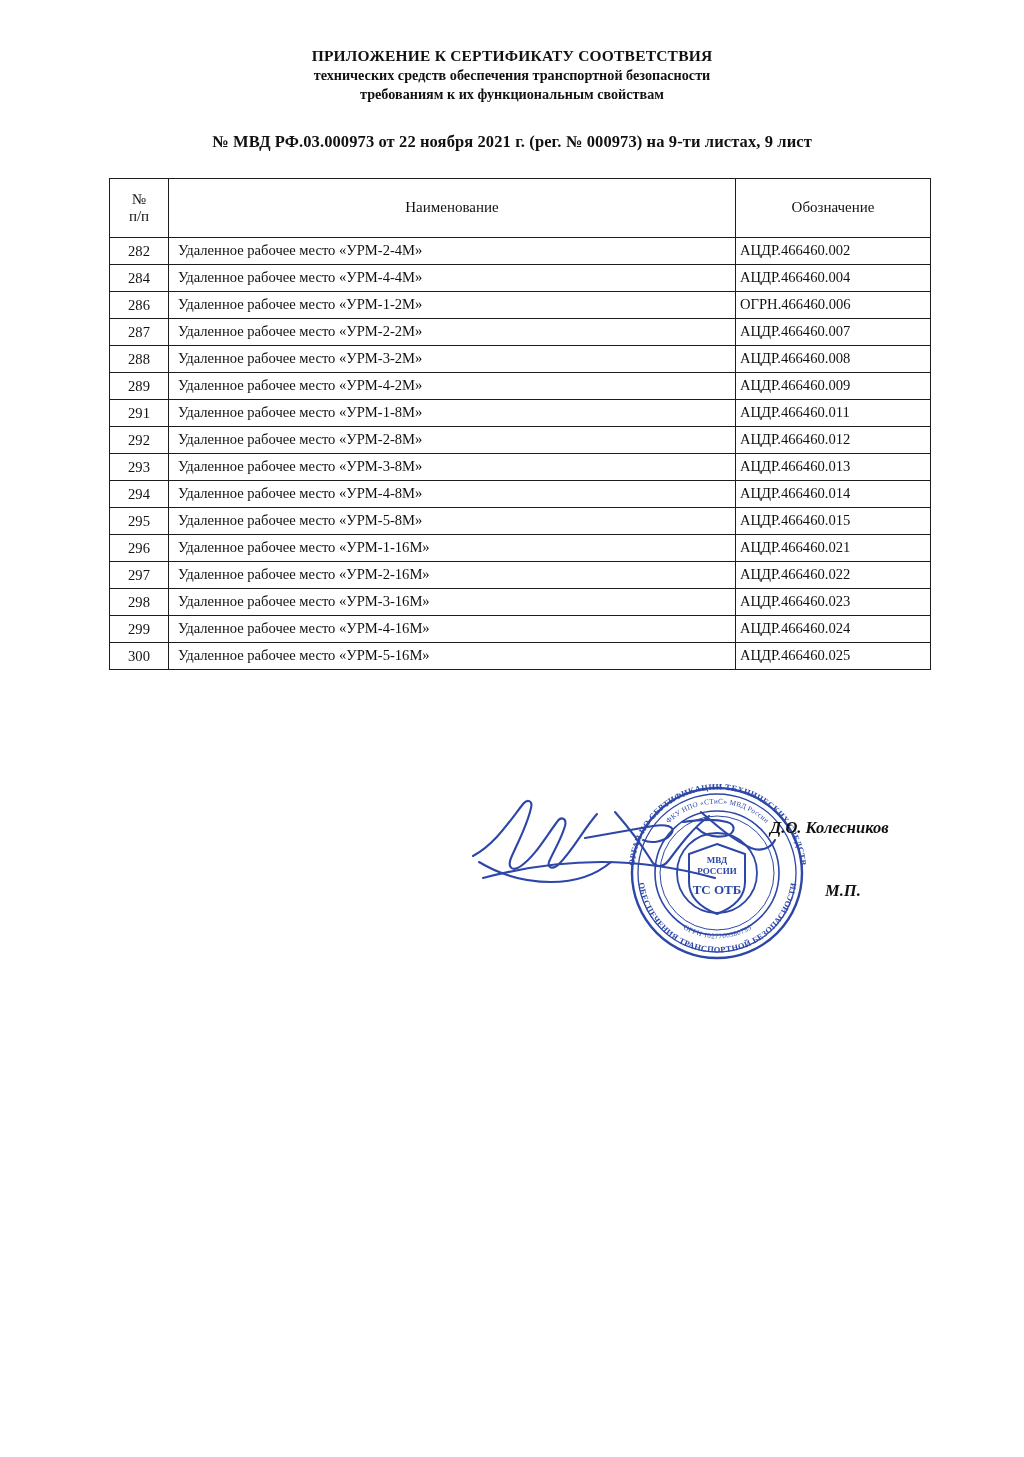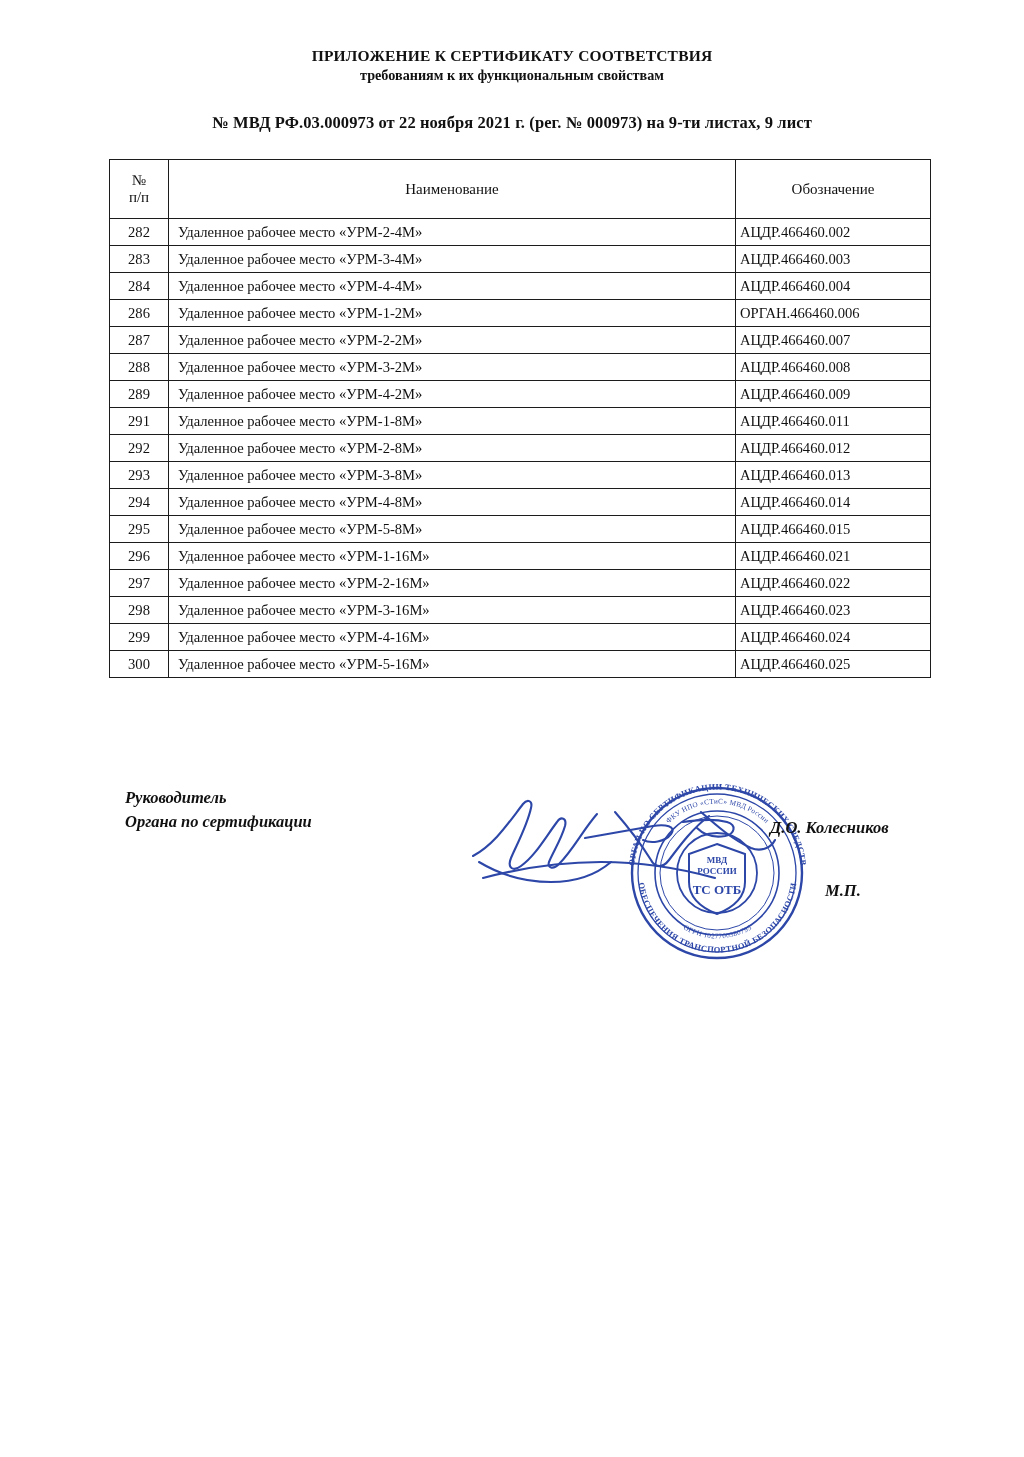--- a/index.html
+++ b/index.html
@@ -139,20 +139,21 @@
     pointer-events: none;
   }
 </style>
 </head>
 <body>
 
 <div class="page">
 
   <div class="doc-header">
     <div class="line1">ПРИЛОЖЕНИЕ К СЕРТИФИКАТУ СООТВЕТСТВИЯ</div>
+    <div class="line2">технических средств обеспечения транспортной безопасности</div>
     <div class="line3">требованиям к их функциональным свойствам</div>
   </div>
 
   <div class="cert-number">№ МВД РФ.03.000973 от 22 ноября 2021 г. (рег. № 000973) на 9-ти листах, 9 лист</div>
 
   <div class="table-wrap">
     <table class="items">
       <thead>
         <tr>
           <th class="col-num">
@@ -163,33 +164,28 @@
           <th class="col-desig">Обозначение</th>
         </tr>
       </thead>
       <tbody id="items-body">
           <tr>
             <td class="col-num">282</td>
             <td class="col-name">Удаленное рабочее место «УРМ-2-4М»</td>
             <td class="col-desig">АЦДР.466460.002</td>
           </tr>
           <tr>
-            <td class="col-num">283</td>
-            <td class="col-name">Удаленное рабочее место «УРМ-3-4М»</td>
-            <td class="col-desig">АЦДР.466460.003</td>
-          </tr>
-          <tr>
             <td class="col-num">284</td>
             <td class="col-name">Удаленное рабочее место «УРМ-4-4М»</td>
             <td class="col-desig">АЦДР.466460.004</td>
           </tr>
           <tr>
             <td class="col-num">286</td>
             <td class="col-name">Удаленное рабочее место «УРМ-1-2М»</td>
-            <td class="col-desig">ОРГАН.466460.006</td>
+            <td class="col-desig">ОГРН.466460.006</td>
           </tr>
           <tr>
             <td class="col-num">287</td>
             <td class="col-name">Удаленное рабочее место «УРМ-2-2М»</td>
             <td class="col-desig">АЦДР.466460.007</td>
           </tr>
           <tr>
             <td class="col-num">288</td>
             <td class="col-name">Удаленное рабочее место «УРМ-3-2М»</td>
             <td class="col-desig">АЦДР.466460.008</td>
@@ -247,24 +243,20 @@
           <tr>
             <td class="col-num">300</td>
             <td class="col-name">Удаленное рабочее место «УРМ-5-16М»</td>
             <td class="col-desig">АЦДР.466460.025</td>
           </tr>
         </tbody>
     </table>
   </div>
 
   <div class="sign-block">
-    <div class="sign-role">
-      <div>Руководитель</div>
-      <div>Органа по сертификации</div>
-    </div>
 
     <svg class="signature" viewBox="0 0 330 110">
       <g fill="none" stroke="#2d47a8" stroke-width="2.1" stroke-linecap="round" stroke-linejoin="round">
         <path d="M8 74 C30 62, 44 40, 58 22 C62 17, 68 18, 66 26 C62 44, 52 62, 46 76 C42 86, 48 90, 56 84 C70 74, 80 56, 92 40 C96 34, 102 36, 100 44 C96 58, 88 70, 84 80 C82 86, 88 88, 94 82 C108 68, 118 48, 132 32"></path>
         <path d="M120 56 C142 52, 166 48, 188 44 C200 42, 212 44, 206 52 C200 60, 186 62, 178 58"></path>
         <path d="M150 30 C164 46, 176 62, 186 78 C190 86, 198 86, 204 78 C216 62, 228 46, 244 34"></path>
         <path d="M218 40 C232 38, 248 36, 262 40 C272 43, 270 52, 260 54 C248 56, 238 52, 232 46"></path>
         <path d="M236 30 C252 44, 268 58, 286 66 C296 70, 306 66, 310 58"></path>
         <path d="M18 96 C56 86, 96 80, 136 80 C176 80, 214 86, 250 96"></path>
         <path d="M14 80 C34 92, 60 100, 86 100 C112 100, 132 92, 146 80"></path>

